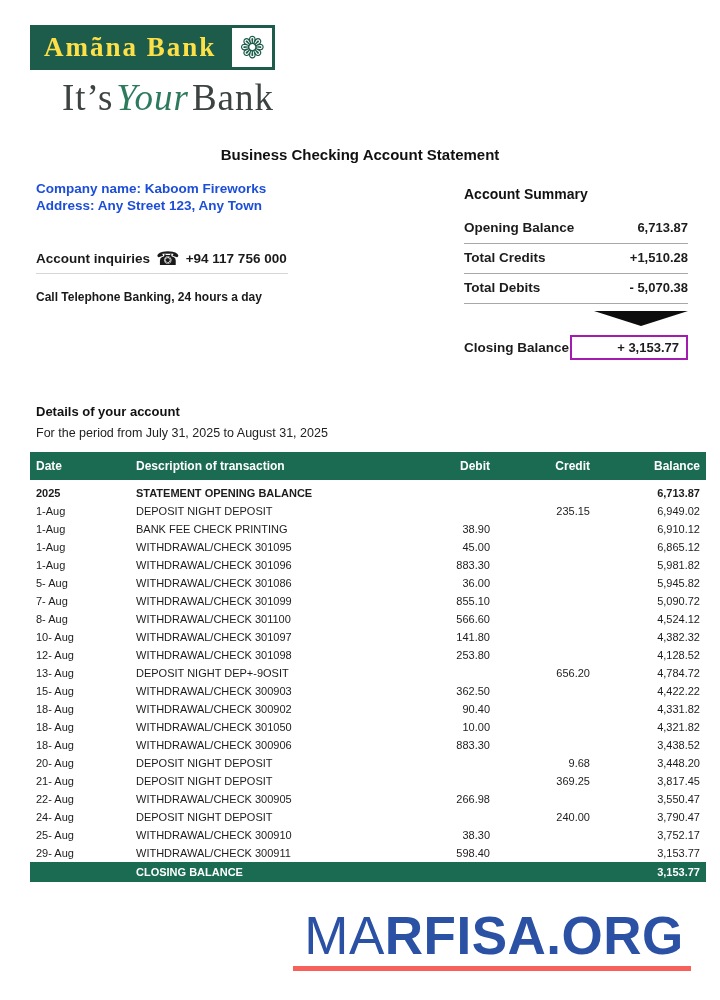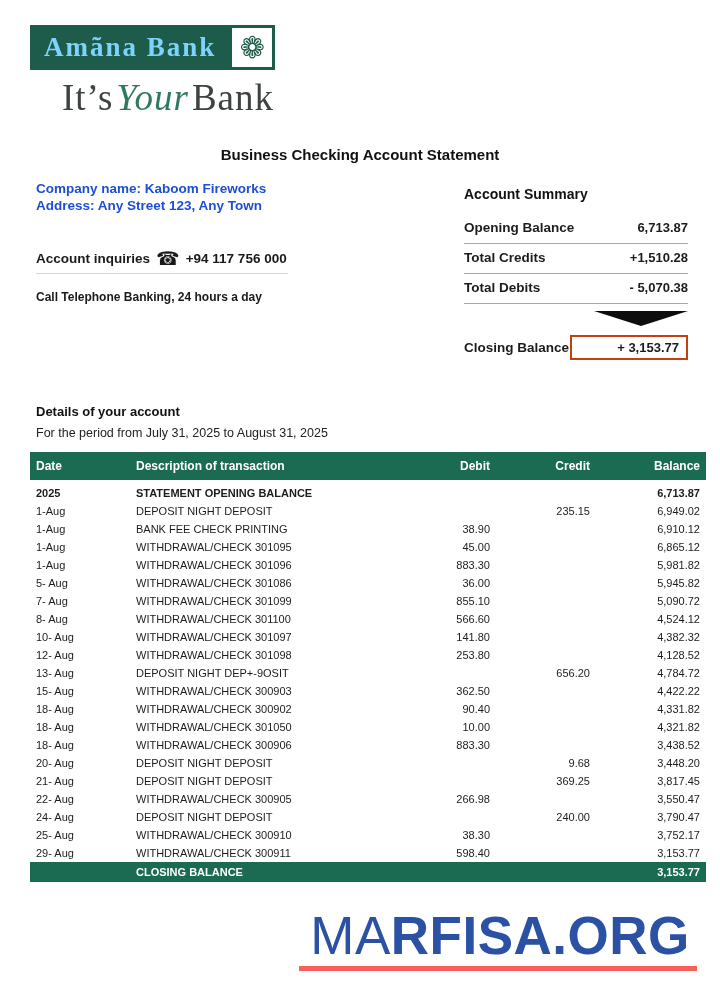--- a/index.html
+++ b/index.html
@@ -12,21 +12,21 @@
     background: #ffffff;
     overflow: hidden;
   }
 
   
   .logo-band {
     position: absolute; left: 30px; top: 25px;
     display: flex; align-items: stretch; height: 45px;
   }
   .logo-name-seg {
-    background: #1d5c4a; color: #7dd3fc;
+    background: #1d5c4a; color: #fde047;
     display: flex; align-items: center;
     padding: 0 16px 0 14px;
     font-family: "Liberation Serif", serif;
     font-weight: 700; font-size: 27px; letter-spacing: 2px;
   }
   .logo-flower-seg {
     background: #1d5c4a; display: flex; align-items: center;
     padding: 3px 3px 3px 0;
   }
   .logo-flower-box {
@@ -88,21 +88,21 @@
     border-left: 47px solid transparent;
     border-right: 47px solid transparent;
     border-top: 15px solid #0d0d0d;
   }
   .closing-row {
     display: flex; justify-content: space-between; align-items: center;
     margin-top: 9px;
   }
   .closing-row .lbl { font-weight: 700; font-size: 13.5px; }
   .closing-box {
-    border: 2px solid #c2410c; width: 118px; padding: 3px 7px;
+    border: 2px solid #a21caf; width: 118px; padding: 3px 7px;
     text-align: right; font-weight: 700; font-size: 13px;
   }
 
   
   .details-heading {
     position: absolute; left: 36px; top: 404px;
     font-weight: 700; font-size: 13px; color: #111;
   }
   .details-period {
     position: absolute; left: 36px; top: 426px;
@@ -136,21 +136,21 @@
   tr.bold-row td { font-weight: 700; }
   table.tx tfoot td {
     background: #1a6b52; color: #ffffff; font-weight: 700; font-size: 11px;
     padding: 4px 0;
   }
   table.tx tfoot td.col-desc { padding-left: 6px; }
   table.tx tfoot td.col-balance { text-align: right; padding-right: 6px; }
 
   
   .brand {
-    position: absolute; left: 299px; top: 908px; width: 402px;
+    position: absolute; left: 293px; top: 908px; width: 402px;
     text-align: center;
   }
   .brand-text {
     font-size: 53px; line-height: 56px; letter-spacing: 0.5px;
     color: #2b51a5; white-space: nowrap;
   }
   .brand-text .light { font-weight: 400; }
   .brand-text .bold { font-weight: 700; }
   .brand-bar { margin-top: 2px; height: 5px; width: 398px; background: #f8605c; }
 </style>

